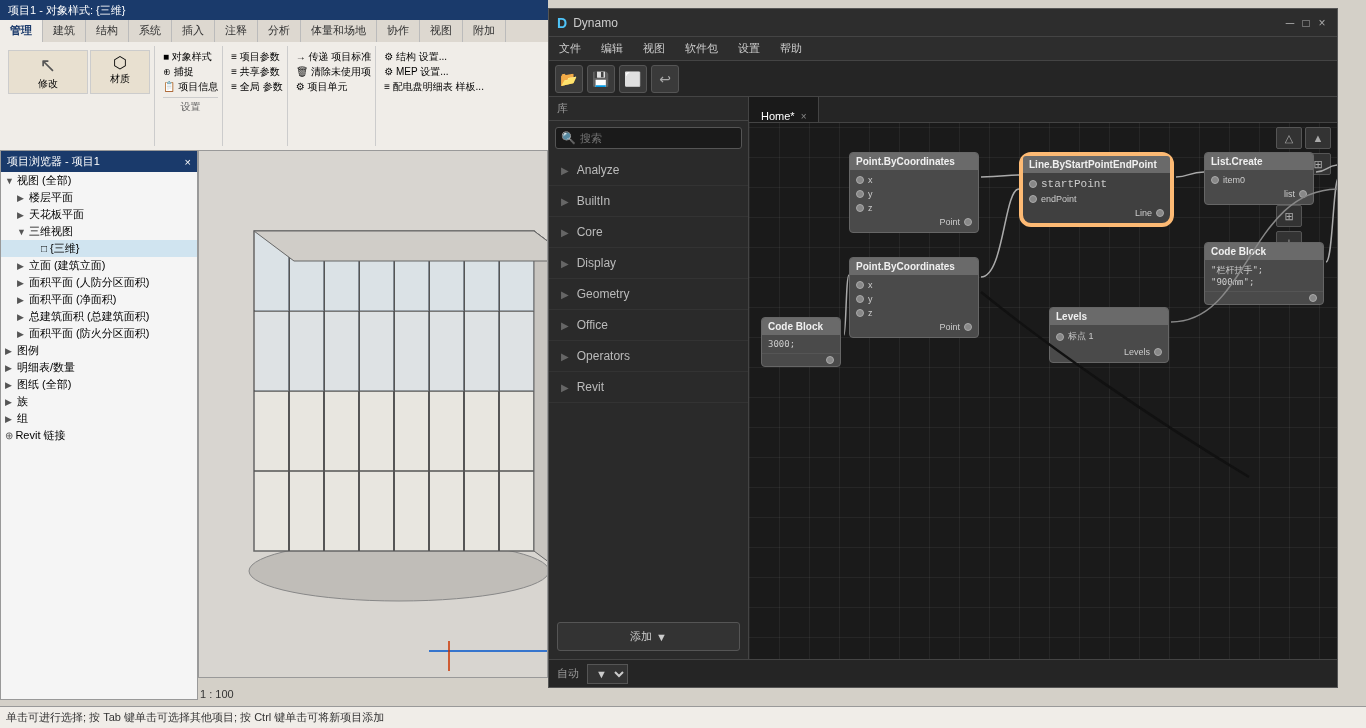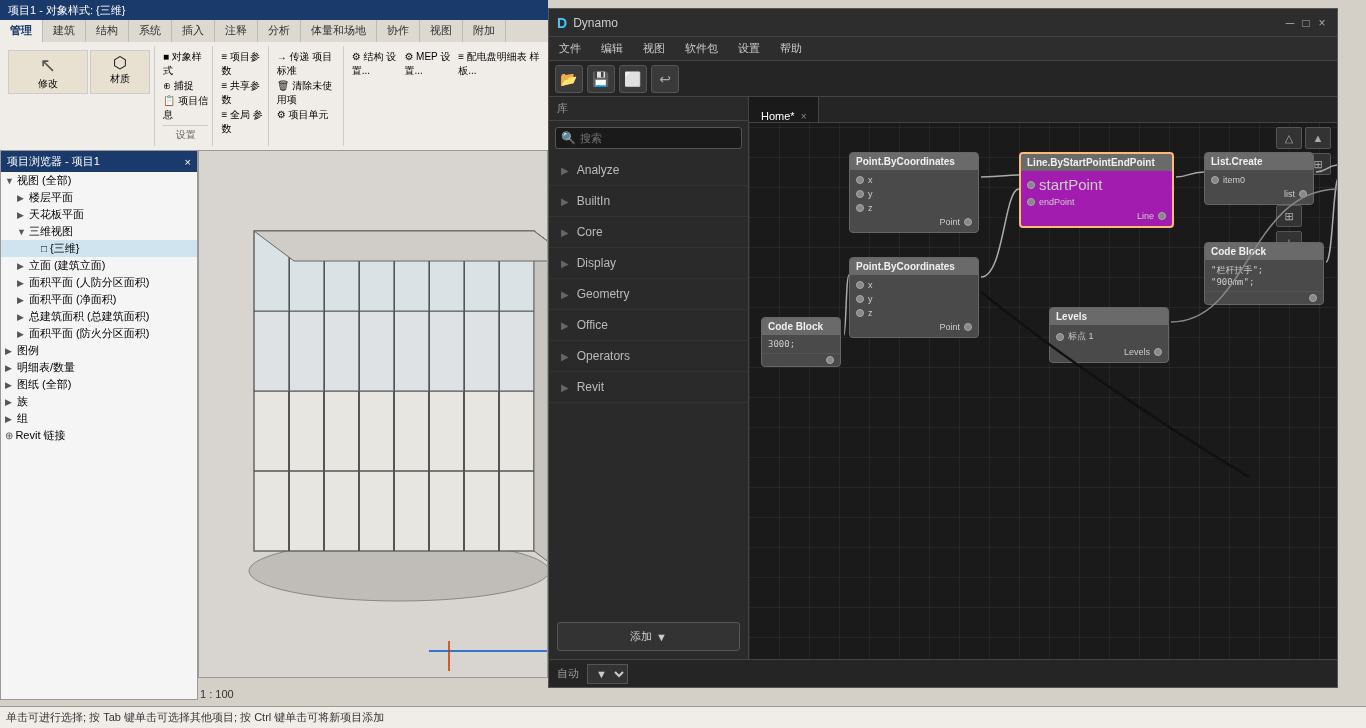--- a/index.html
+++ b/index.html
@@ -135,21 +135,21 @@
     <div style="display:flex; flex-direction:column; padding:4px; gap:1px; border-right:1px solid #ccc; margin-right:4px; font-size:10px;">
       <div style="cursor:pointer;">≡ 项目参数</div>
       <div style="cursor:pointer;">≡ 共享参数</div>
       <div style="cursor:pointer;">≡ 全局 参数</div>
     </div>
     <div style="display:flex; flex-direction:column; padding:4px; gap:1px; border-right:1px solid #ccc; margin-right:4px; font-size:10px;">
       <div style="cursor:pointer;">→ 传递 项目标准</div>
       <div style="cursor:pointer;">🗑 清除未使用项</div>
       <div style="cursor:pointer;">⚙ 项目单元</div>
     </div>
-    <div style="display:flex; flex-direction:row; padding:4px; gap:1px; font-size:10px;">
+    <div style="display:flex; flex-direction:column; padding:4px; gap:1px; font-size:10px;">
       <div style="cursor:pointer;">⚙ 结构 设置...</div>
       <div style="cursor:pointer;">⚙ MEP 设置...</div>
       <div style="cursor:pointer;">≡ 配电盘明细表 样板...</div>
     </div>
   </div>
 </div>
 
 <div style="position:absolute; top:150px; left:0; width:198px; height:22px; background:#f0ede8; border:1px solid #999; display:flex; align-items:center; padding:0 4px; font-size:10px; color:#333;">
   <span>选择 ▼</span>
 </div>
@@ -414,24 +414,24 @@
           </div>
           <div style="display:flex; align-items:center; padding:2px 6px; color:#ccc; font-size:9px;">
             <div style="width:8px;height:8px;border-radius:50%;background:#888;border:1px solid #aaa;margin-right:4px;"></div>z
           </div>
           <div style="display:flex; align-items:center; justify-content:flex-end; padding:2px 6px; color:#ccc; font-size:9px;">
             Point<div style="width:8px;height:8px;border-radius:50%;background:#888;border:1px solid #aaa;margin-left:4px;"></div>
           </div>
         </div>
       </div>
 
-      <div style="position:absolute; top:55px; left:270px; background:#a21caf; border:2px solid #fdba74; border-radius:4px; min-width:155px; font-size:10px;">
+      <div style="position:absolute; top:55px; left:270px; background:#404040; border:4px solid #fdba74; border-radius:12px; min-width:155px; font-size:10px;">
         <div style="background:#6a6a6a; padding:3px 6px; border-radius:3px 3px 0 0; color:#f0f0f0; font-size:10px; font-weight:bold;">Line.ByStartPointEndPoint</div>
         <div style="padding:3px 0;">
-          <div style="display:flex; align-items:center; padding:2px 6px; color:#ccc; font-size:15px;">
+          <div style="display:flex; align-items:center; padding:2px 6px; color:#ccc; font-size:11px;font-family:Liberation Mono, monospace;">
             <div style="width:8px;height:8px;border-radius:50%;background:#888;border:1px solid #aaa;margin-right:4px;"></div>startPoint
           </div>
           <div style="display:flex; align-items:center; padding:2px 6px; color:#ccc; font-size:9px;">
             <div style="width:8px;height:8px;border-radius:50%;background:#888;border:1px solid #aaa;margin-right:4px;"></div>endPoint
           </div>
           <div style="display:flex; align-items:center; justify-content:flex-end; padding:2px 6px; color:#ccc; font-size:9px;">
             Line<div style="width:8px;height:8px;border-radius:50%;background:#888;border:1px solid #aaa;margin-left:4px;"></div>
           </div>
         </div>
       </div>

